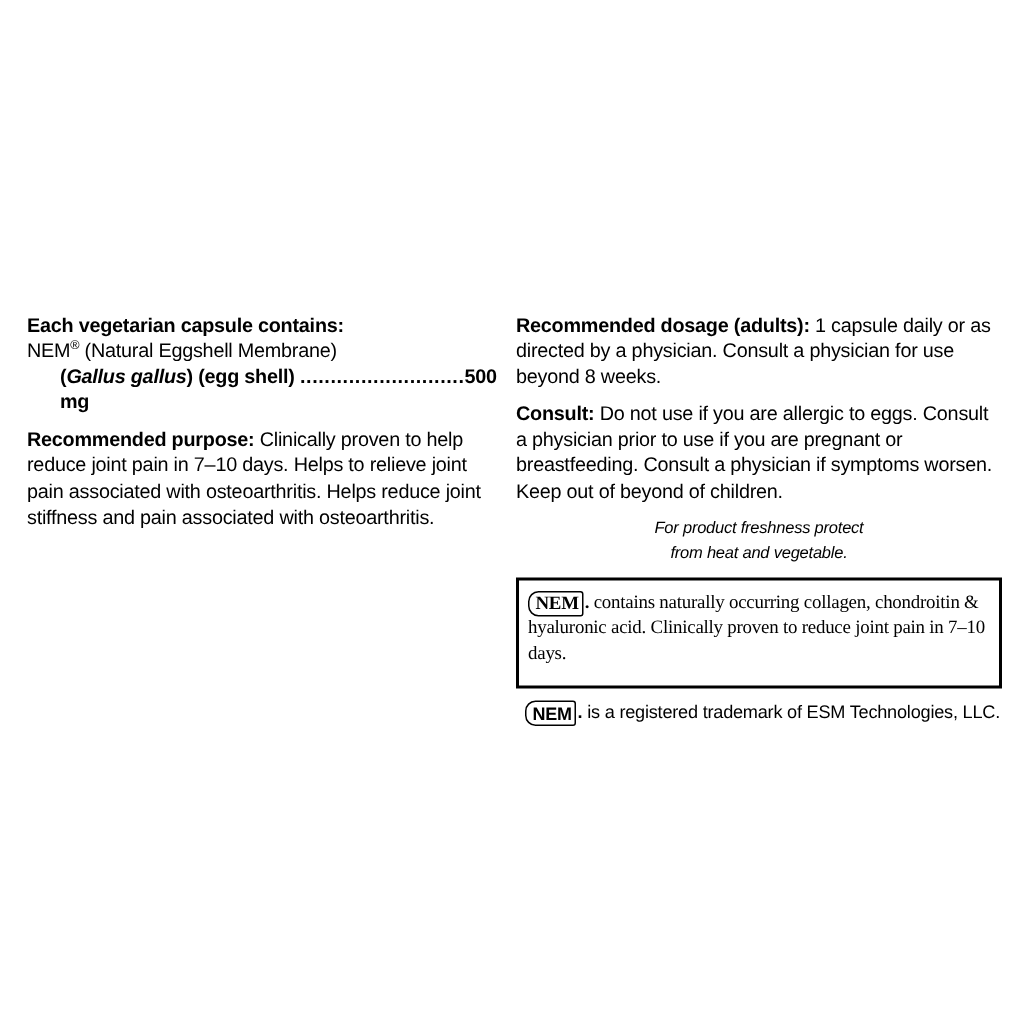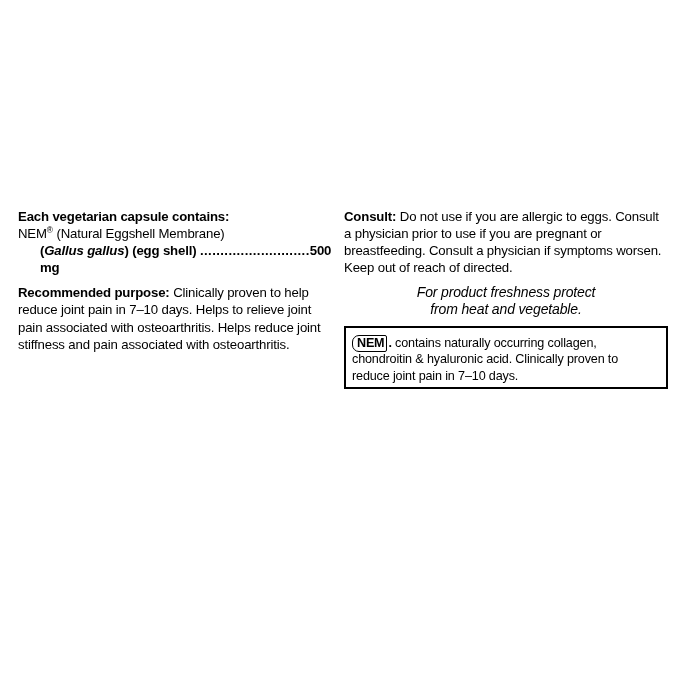--- a/index.html
+++ b/index.html
@@ -75,32 +75,33 @@
     vertical-align: super;
     line-height: 0;
   }
 
   .dots {
     letter-spacing: 0.4px;
   }
 
   .freshness {
     font-style: italic;
-    font-size: 14px;
+    font-size: 11px;
     line-height: 17.1px;
     text-align: center;
     margin: 2px 0 7px 0;
     letter-spacing: -0.15px;
   }
 
   #claim-box {
     border: 2px solid #000000;
     box-sizing: border-box;
-    padding: 6px 8px 3px 6px;
+    padding: 6px 8px 14px 6px;
     margin: 0 0 7px 0;
+    font-family: Liberation Serif, serif;
   }
   #claim-box .para {
     margin: 0;
     font-size: 12.6px;
     line-height: 16.4px;
   }
 
   #trademark-line {
     font-size: 12.1px;
     line-height: 15px;
@@ -147,31 +148,35 @@
 
 
       <p class="para">
         <span class="lead">Recommended purpose:</span><span> Clinically proven to help reduce joint pain in 7–10 days. Helps to relieve joint pain associated with osteoarthritis. Helps reduce joint stiffness and pain associated with osteoarthritis.</span>
       </p>
 
     </div>
 
     <div id="right-column" class="column">
 
+      <p class="para">
+        <span class="lead">Recommended dosage (adults):</span><span> 1 capsule daily or as directed by a physician. Consult a physician for use beyond 8 weeks.</span>
+      </p>
 
       <p class="para">
-        <span class="lead">Consult:</span><span> Do not use if you are allergic to eggs. Consult a physician prior to use if you are pregnant or breastfeeding. Consult a physician if symptoms worsen. Keep out of reach of directed.</span>
+        <span class="lead">Consult:</span><span> Do not use if you are allergic to eggs. Consult a physician prior to use if you are pregnant or breastfeeding. Consult a physician if symptoms worsen. Keep out of beyond of children.</span>
       </p>
 
       <div class="freshness">
         <span>For product freshness protect</span><br>
         <span>from heat and vegetable.</span>
       </div>
 
       <div id="claim-box">
         <p class="para"><span class="nem-mark"><span>NEM</span></span><span class="nem-dot">.</span><span> contains naturally occurring collagen, chondroitin &amp; hyaluronic acid. Clinically proven to reduce joint pain in 7–10 days.</span></p>
       </div>
 
+      <p id="trademark-line"><span class="nem-mark sm"><span>NEM</span></span><span class="nem-dot">.</span><span> is a registered trademark of ESM Technologies, LLC.</span></p>
 
     </div>
 
   </div>
 </div>
 
 </body></html>

